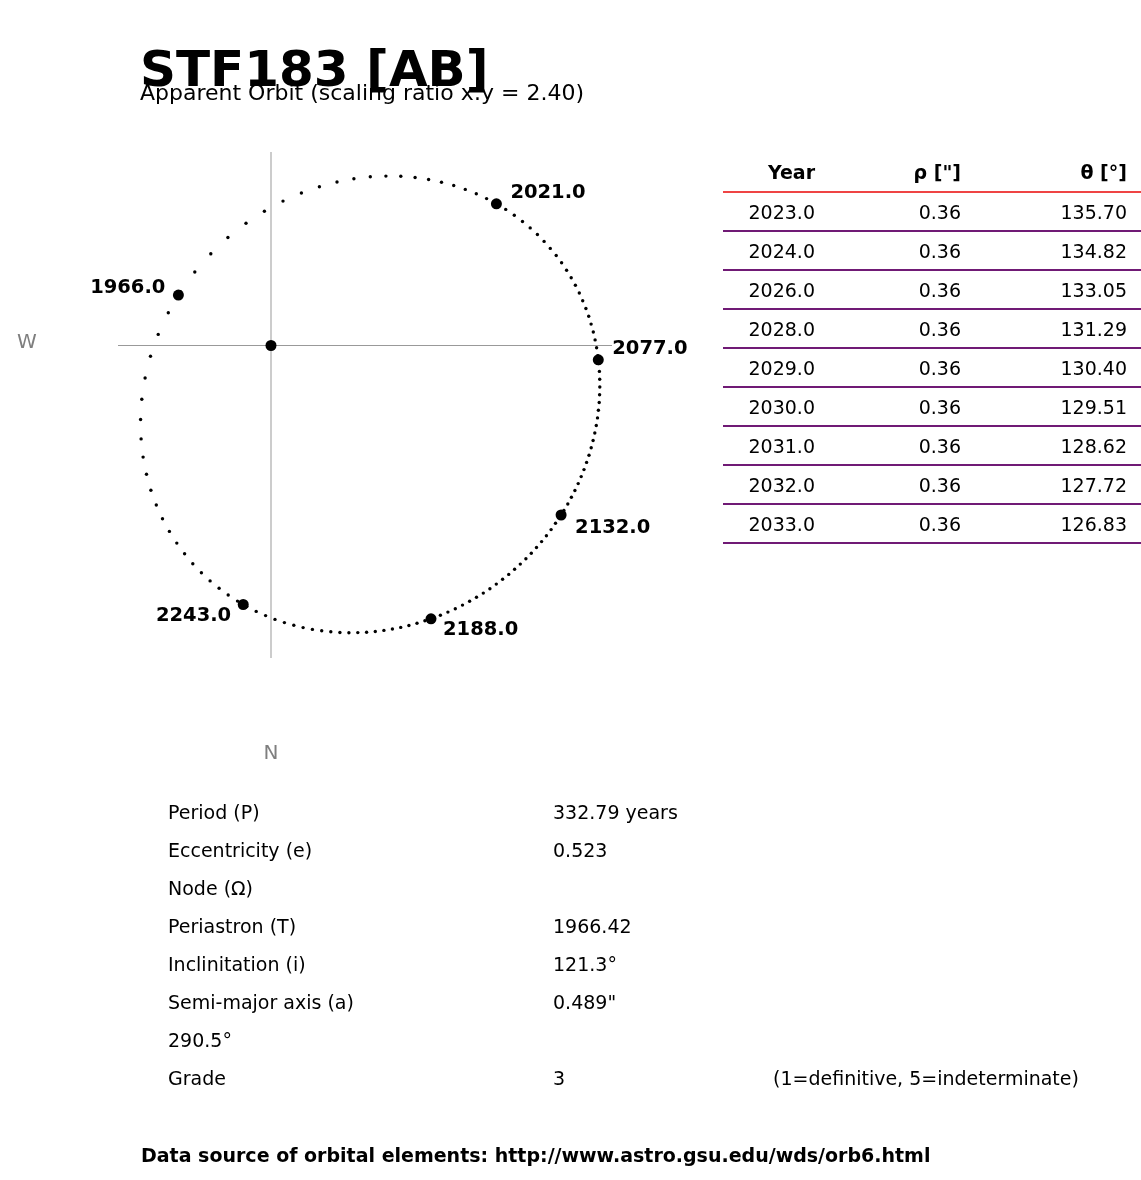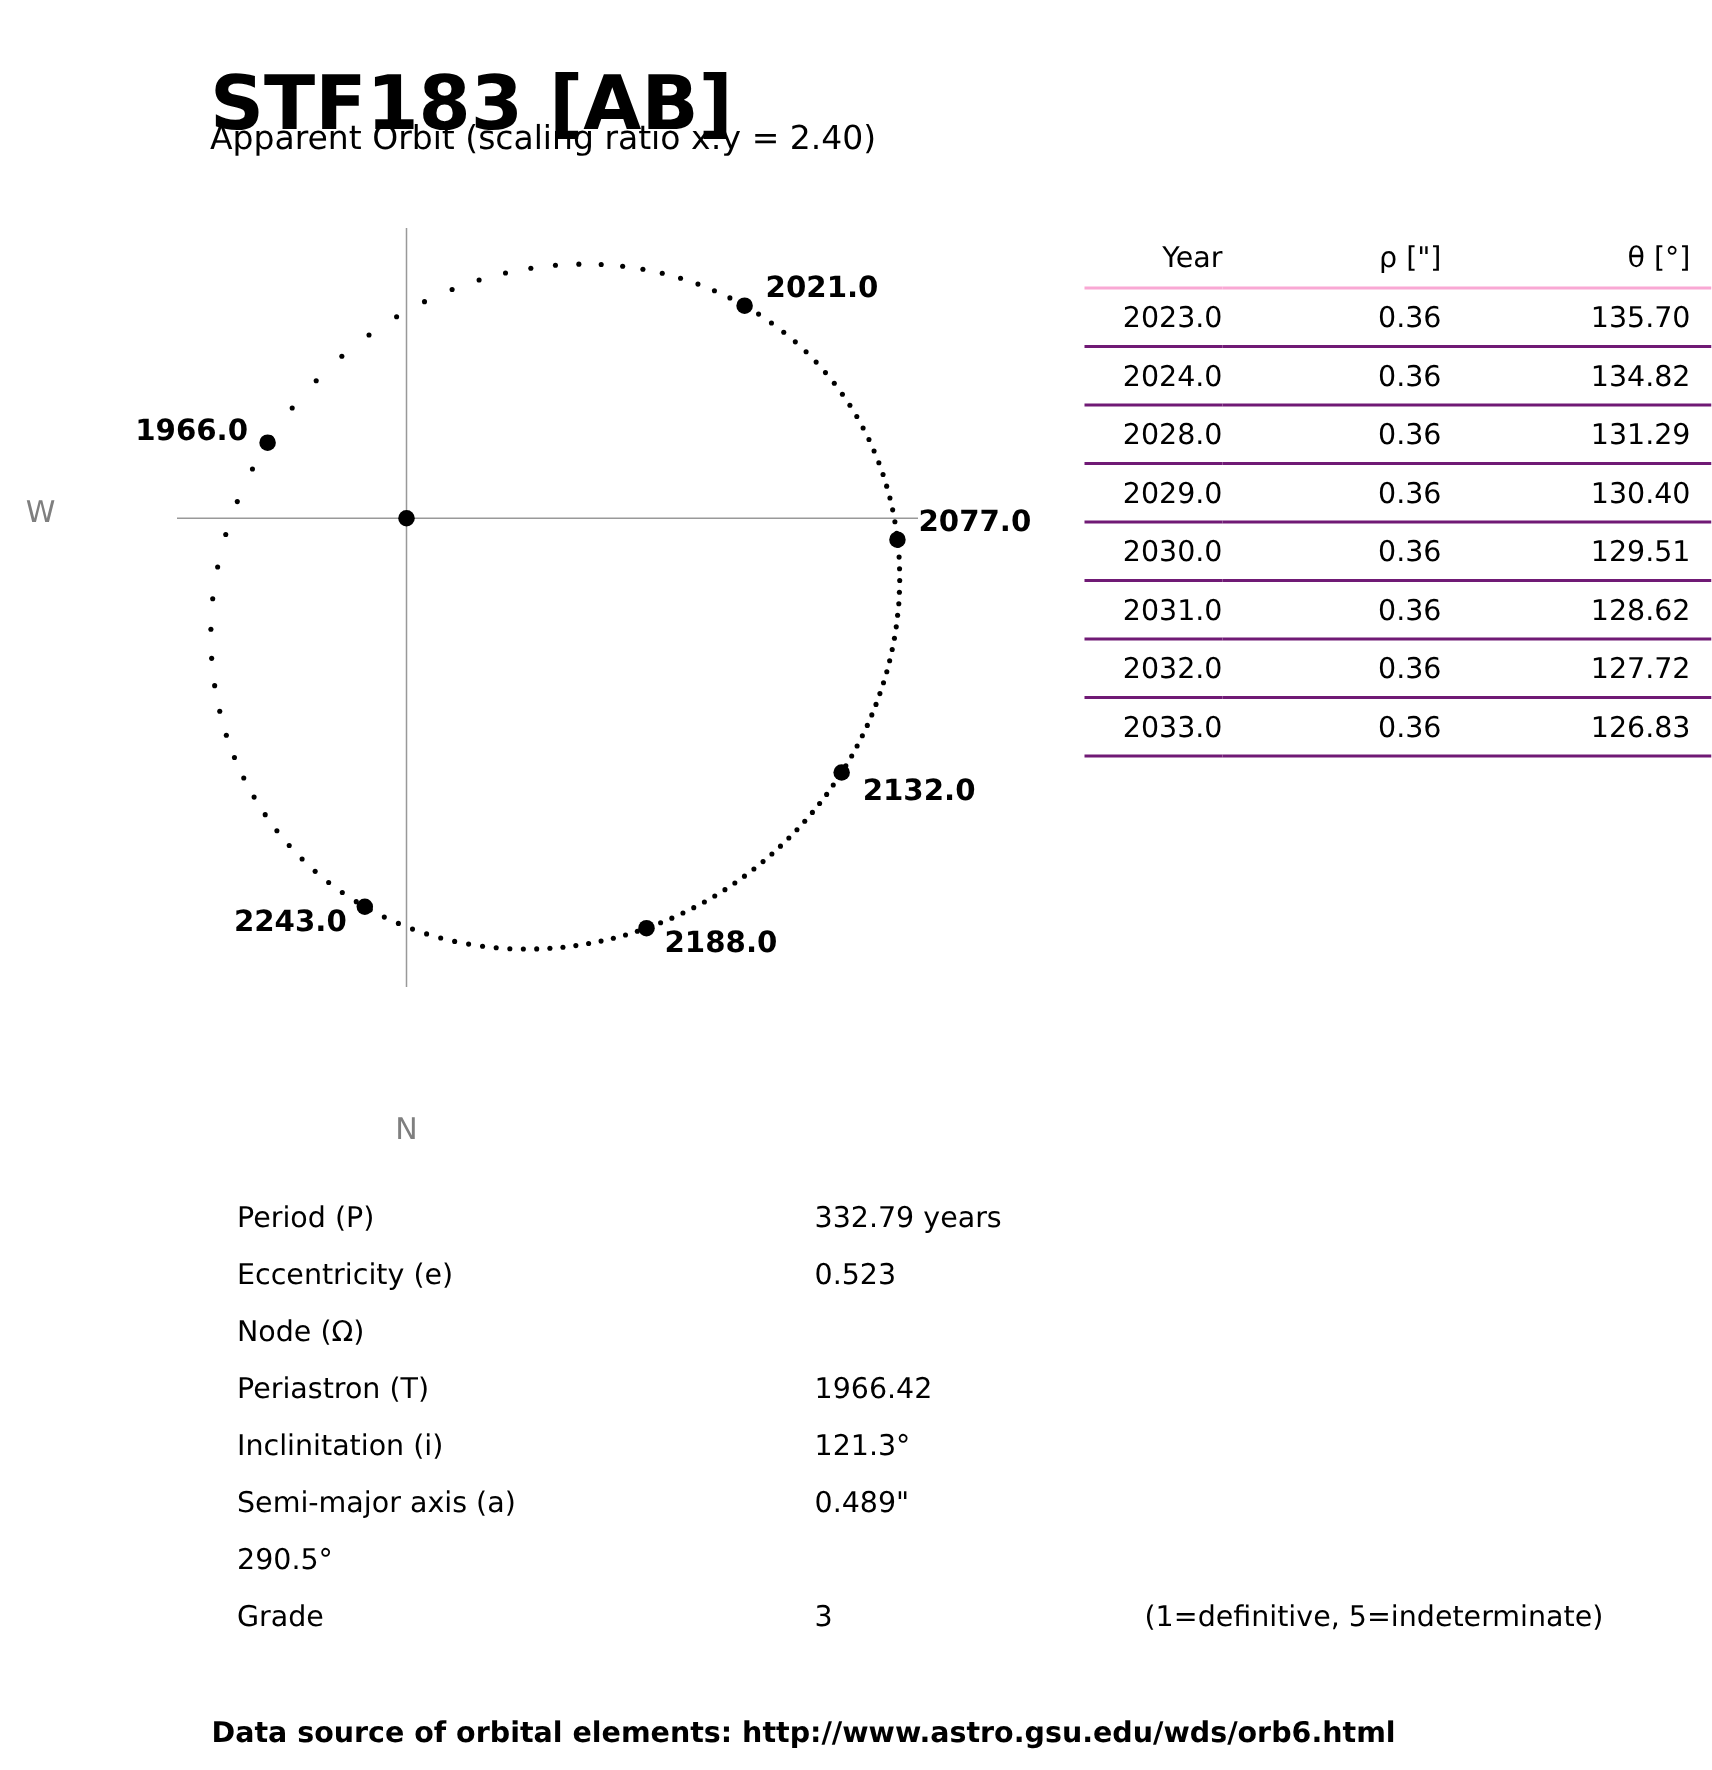--- a/index.html
+++ b/index.html
@@ -3,28 +3,28 @@
 <meta charset="utf-8">
 <style>
   html,body{margin:0;padding:0;background:#fff;}
   body{width:1141px;height:1180px;position:relative;overflow:hidden;
        font-family:"DejaVu Sans","Liberation Sans",sans-serif;color:#000;}
   .page-title{position:absolute;left:140px;top:6px;font-size:50px;font-weight:bold;white-space:nowrap;}
   .page-subtitle{position:absolute;left:140px;top:80px;font-size:22px;white-space:nowrap;}
   #orbit-svg{position:absolute;left:0;top:0;}
   .eph-table{position:absolute;left:723px;top:153px;width:401px;border-collapse:collapse;
              font-size:19px;table-layout:fixed;}
-  .eph-table th{font-weight:normal;height:38px;vertical-align:middle;border-bottom:2px solid #f9a8d4;}
+  .eph-table th{font-weight:bold;height:38px;vertical-align:middle;border-bottom:2px solid #ef4444;}
   .eph-table td{height:37px;vertical-align:middle;border-bottom:2px solid #701a75;}
   .eph-table th,.eph-table td{text-align:right;padding:0;}
   .eph-table .c1{width:92px;}
   .eph-table .c2{width:146px;padding-right:3px;}
   .eph-table .c3{width:163px;padding-right:14px;}
   .elements{position:absolute;left:158px;top:793px;width:950px;font-size:19px;}
-  .el-row{display:flex;height:38px;line-height:38px;}
+  .el-row{display:flex;height:38px;line-height:38px;margin-left:10px;}
   .el-label{width:385px;}
   .el-value{width:220px;}
   .el-note{flex:1;}
   .footer{position:absolute;left:141px;top:1144px;font-size:19px;font-weight:bold;white-space:nowrap;}
 </style>
 </head>
 <body>
 
 <h1 class="page-title">STF183 [AB]</h1>
 <div class="page-subtitle">Apparent Orbit (scaling ratio x:y = 2.40)</div>
@@ -190,20 +190,25 @@
         <td class="c1">2023.0</td>
         <td class="c2">0.36</td>
         <td class="c3">135.70</td>
       </tr>
       <tr>
         <td class="c1">2024.0</td>
         <td class="c2">0.36</td>
         <td class="c3">134.82</td>
       </tr>
       <tr>
+        <td class="c1">2026.0</td>
+        <td class="c2">0.36</td>
+        <td class="c3">133.05</td>
+      </tr>
+      <tr>
         <td class="c1">2028.0</td>
         <td class="c2">0.36</td>
         <td class="c3">131.29</td>
       </tr>
       <tr>
         <td class="c1">2029.0</td>
         <td class="c2">0.36</td>
         <td class="c3">130.40</td>
       </tr>
       <tr>

